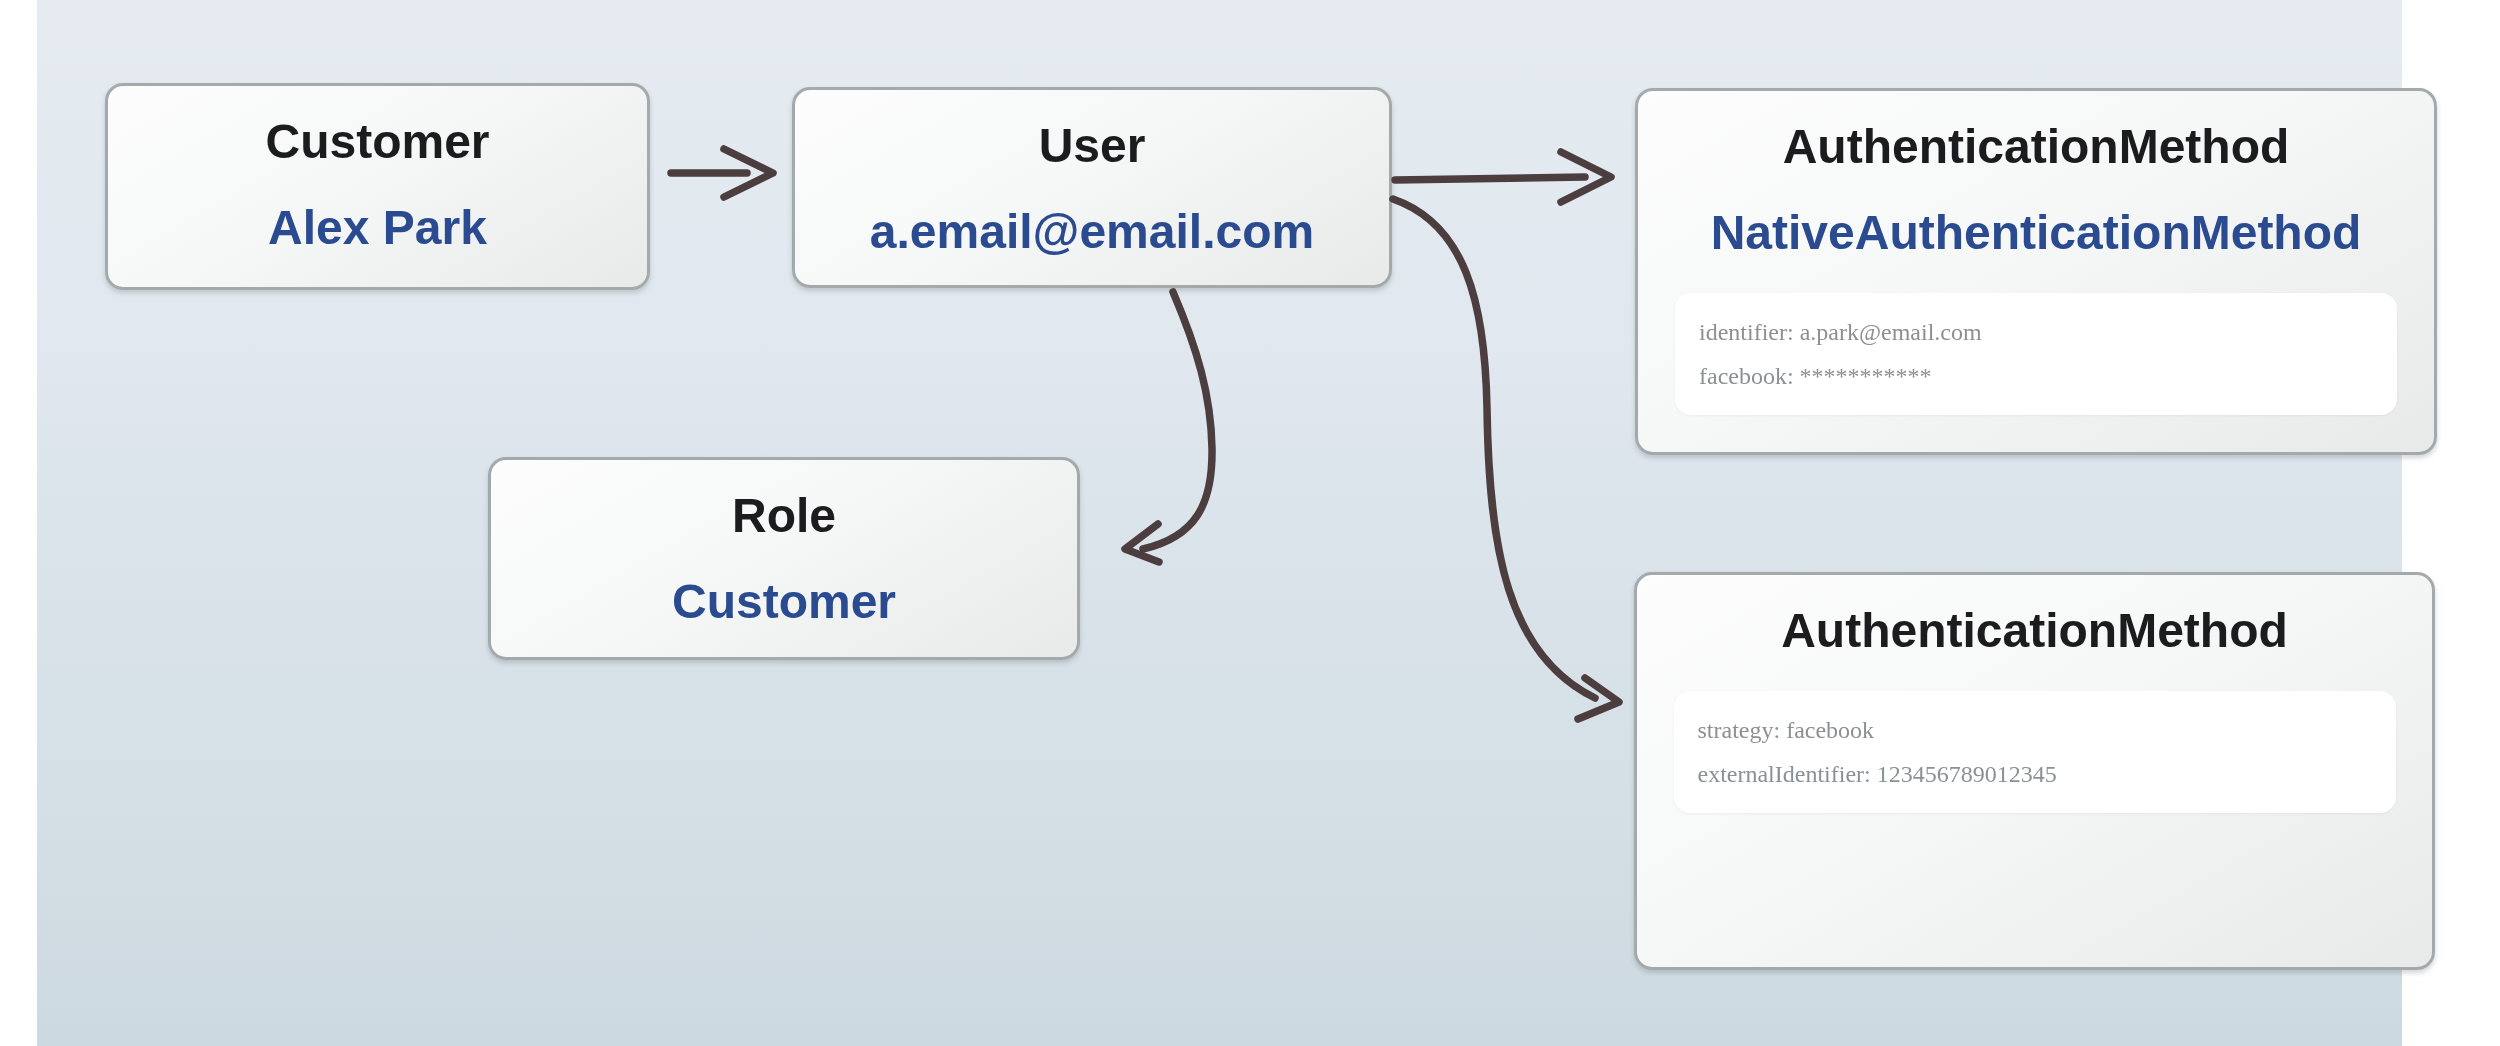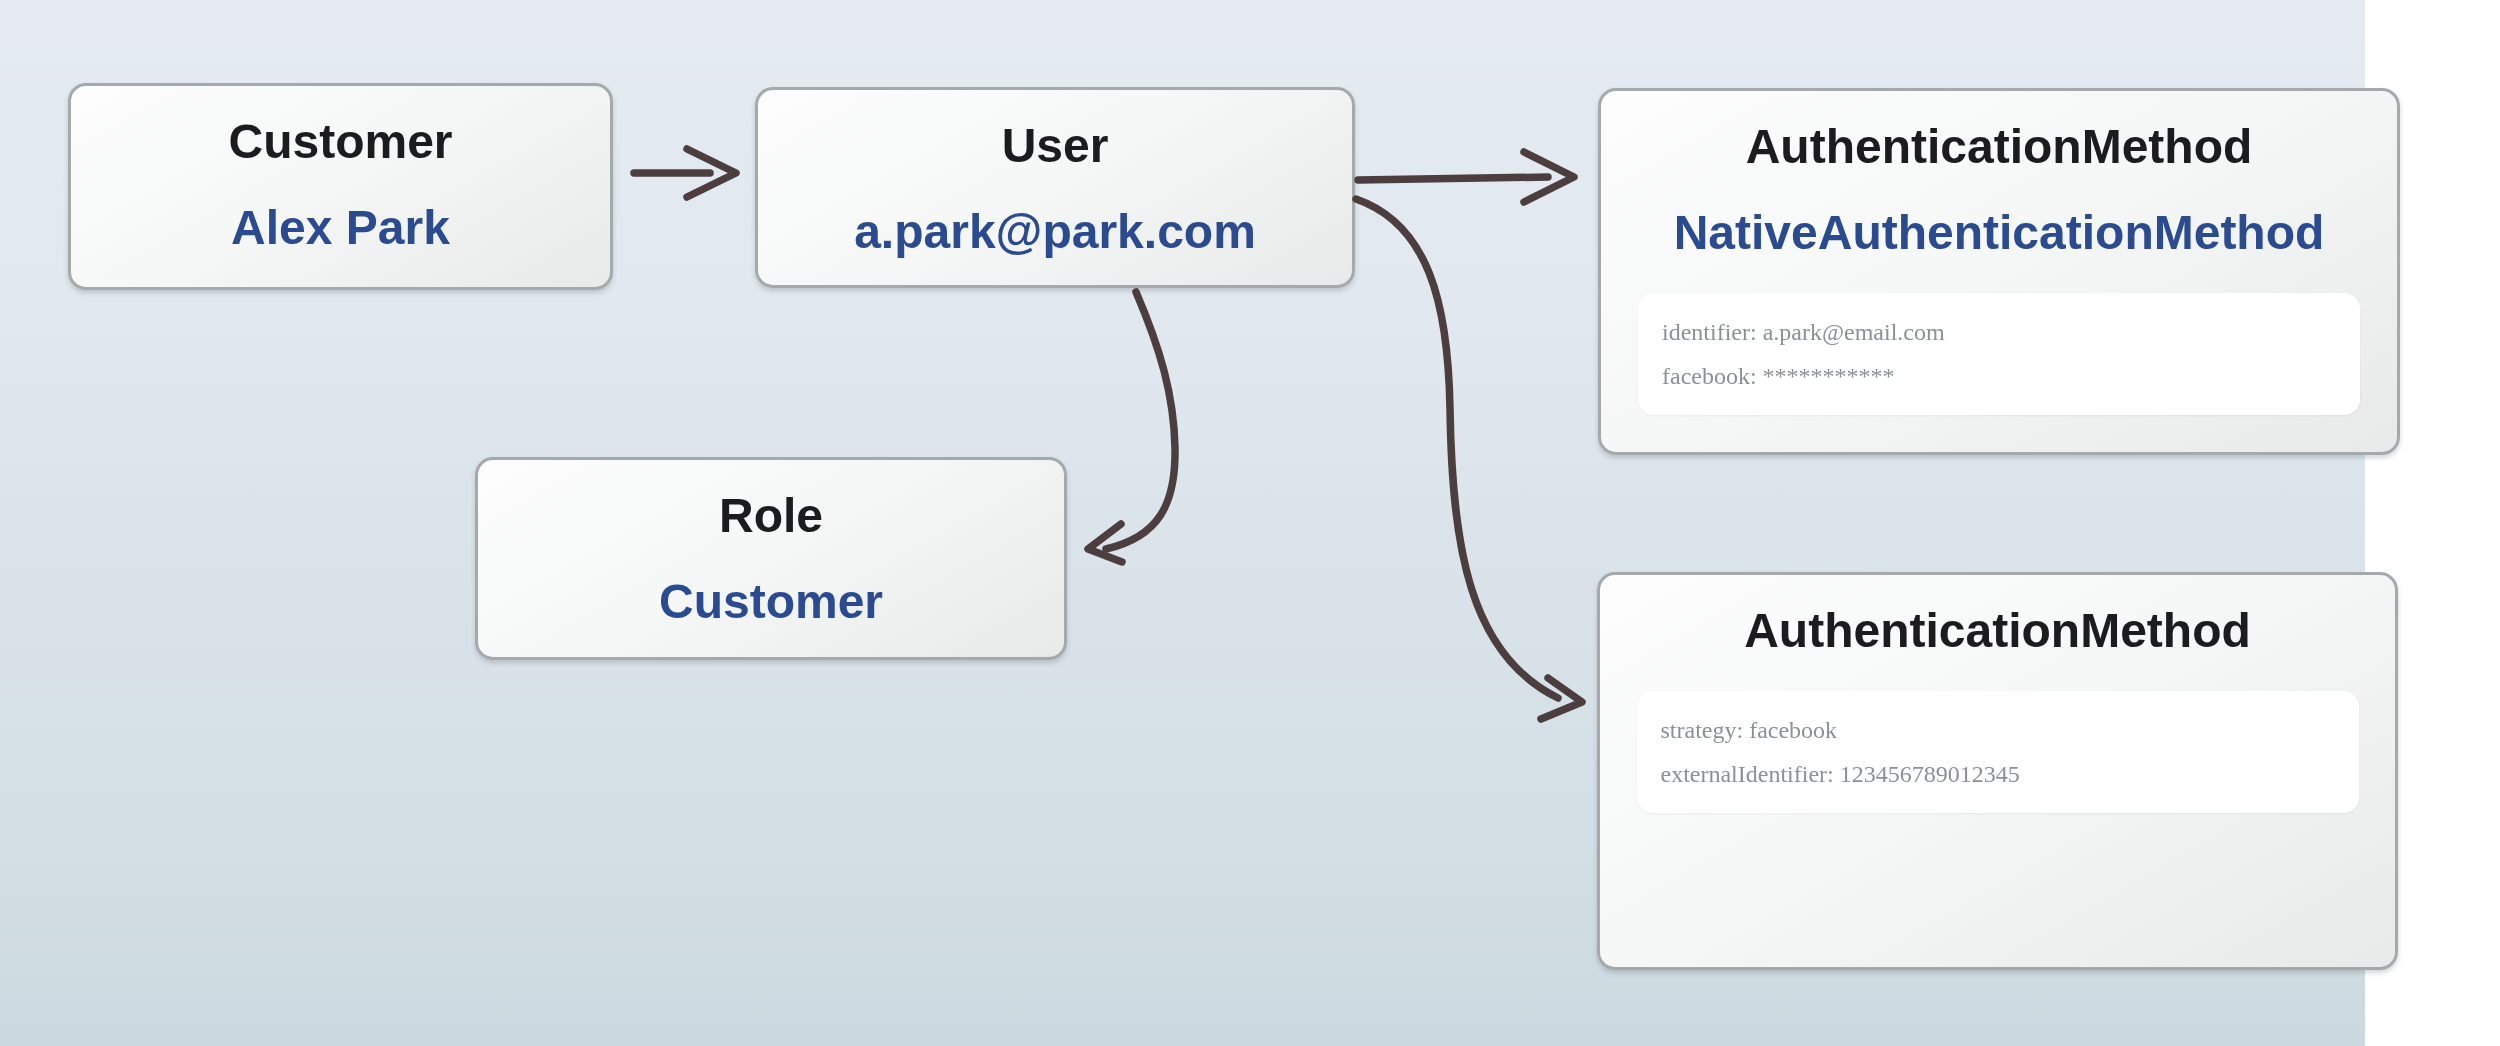--- a/index.html
+++ b/index.html
@@ -14,20 +14,21 @@
   html,body{margin:0;padding:0;}
   body{
     width:2500px;height:1046px;
     font-family:"Liberation Sans", sans-serif;
     overflow:hidden;
   }
   .canvas{
     position:relative;
     width:2365px;height:1046px;
     background:linear-gradient(180deg,var(--background-top) 0%,#e0e7ee 35%,#d6e0e7 70%,var(--background-bottom) 100%);
+    margin-left:37px;
   }
   .node{
     position:absolute;
     box-sizing:border-box;
     border:3px solid var(--node-border);
     border-radius:18px;
     background:linear-gradient(150deg,#fdfdfd 0%,#f6f7f7 45%,#e8e9e9 100%);
     box-shadow:0 3px 5px rgba(96,106,112,.28);
     display:flex;
     flex-direction:column;
@@ -61,21 +62,21 @@
   .attr-line{
     font-family:Liberation Serif, serif;
     font-size:24px;
     line-height:44px;
     color:var(--attribute-gray);
     white-space:nowrap;
   }
   
   .n-customer     {left:68px;  top:83px;  width:545px; height:207px;}
   .n-user         {left:755px; top:87px;  width:600px; height:201px;}
-  .n-role         {left:475px; top:457px; width:592px; height:203px;}
+  .n-role         {left:451px; top:457px; width:592px; height:203px;}
   .n-auth-native  {left:1598px;top:88px;  width:802px; height:367px;}
   .n-auth-external{left:1597px;top:572px; width:801px; height:398px;}
 
   .arrow-layer{
     position:absolute;left:0;top:0;width:2500px;height:1046px;
     pointer-events:none;
   }
   .arrow-layer path{
     fill:none;
     stroke:var(--arrow);
@@ -89,21 +90,21 @@
 
 <div class="canvas">
 
   <div class="node n-customer">
     <div class="node-title">Customer</div>
     <div class="node-value">Alex Park</div>
   </div>
 
   <div class="node n-user">
     <div class="node-title">User</div>
-    <div class="node-value">a.park@park.com</div>
+    <div class="node-value">a.email@email.com</div>
   </div>
 
   <div class="node n-role">
     <div class="node-title">Role</div>
     <div class="node-value">Customer</div>
   </div>
 
   <div class="node n-auth-native">
     <div class="node-title">AuthenticationMethod</div>
     <div class="node-value">NativeAuthenticationMethod</div>

